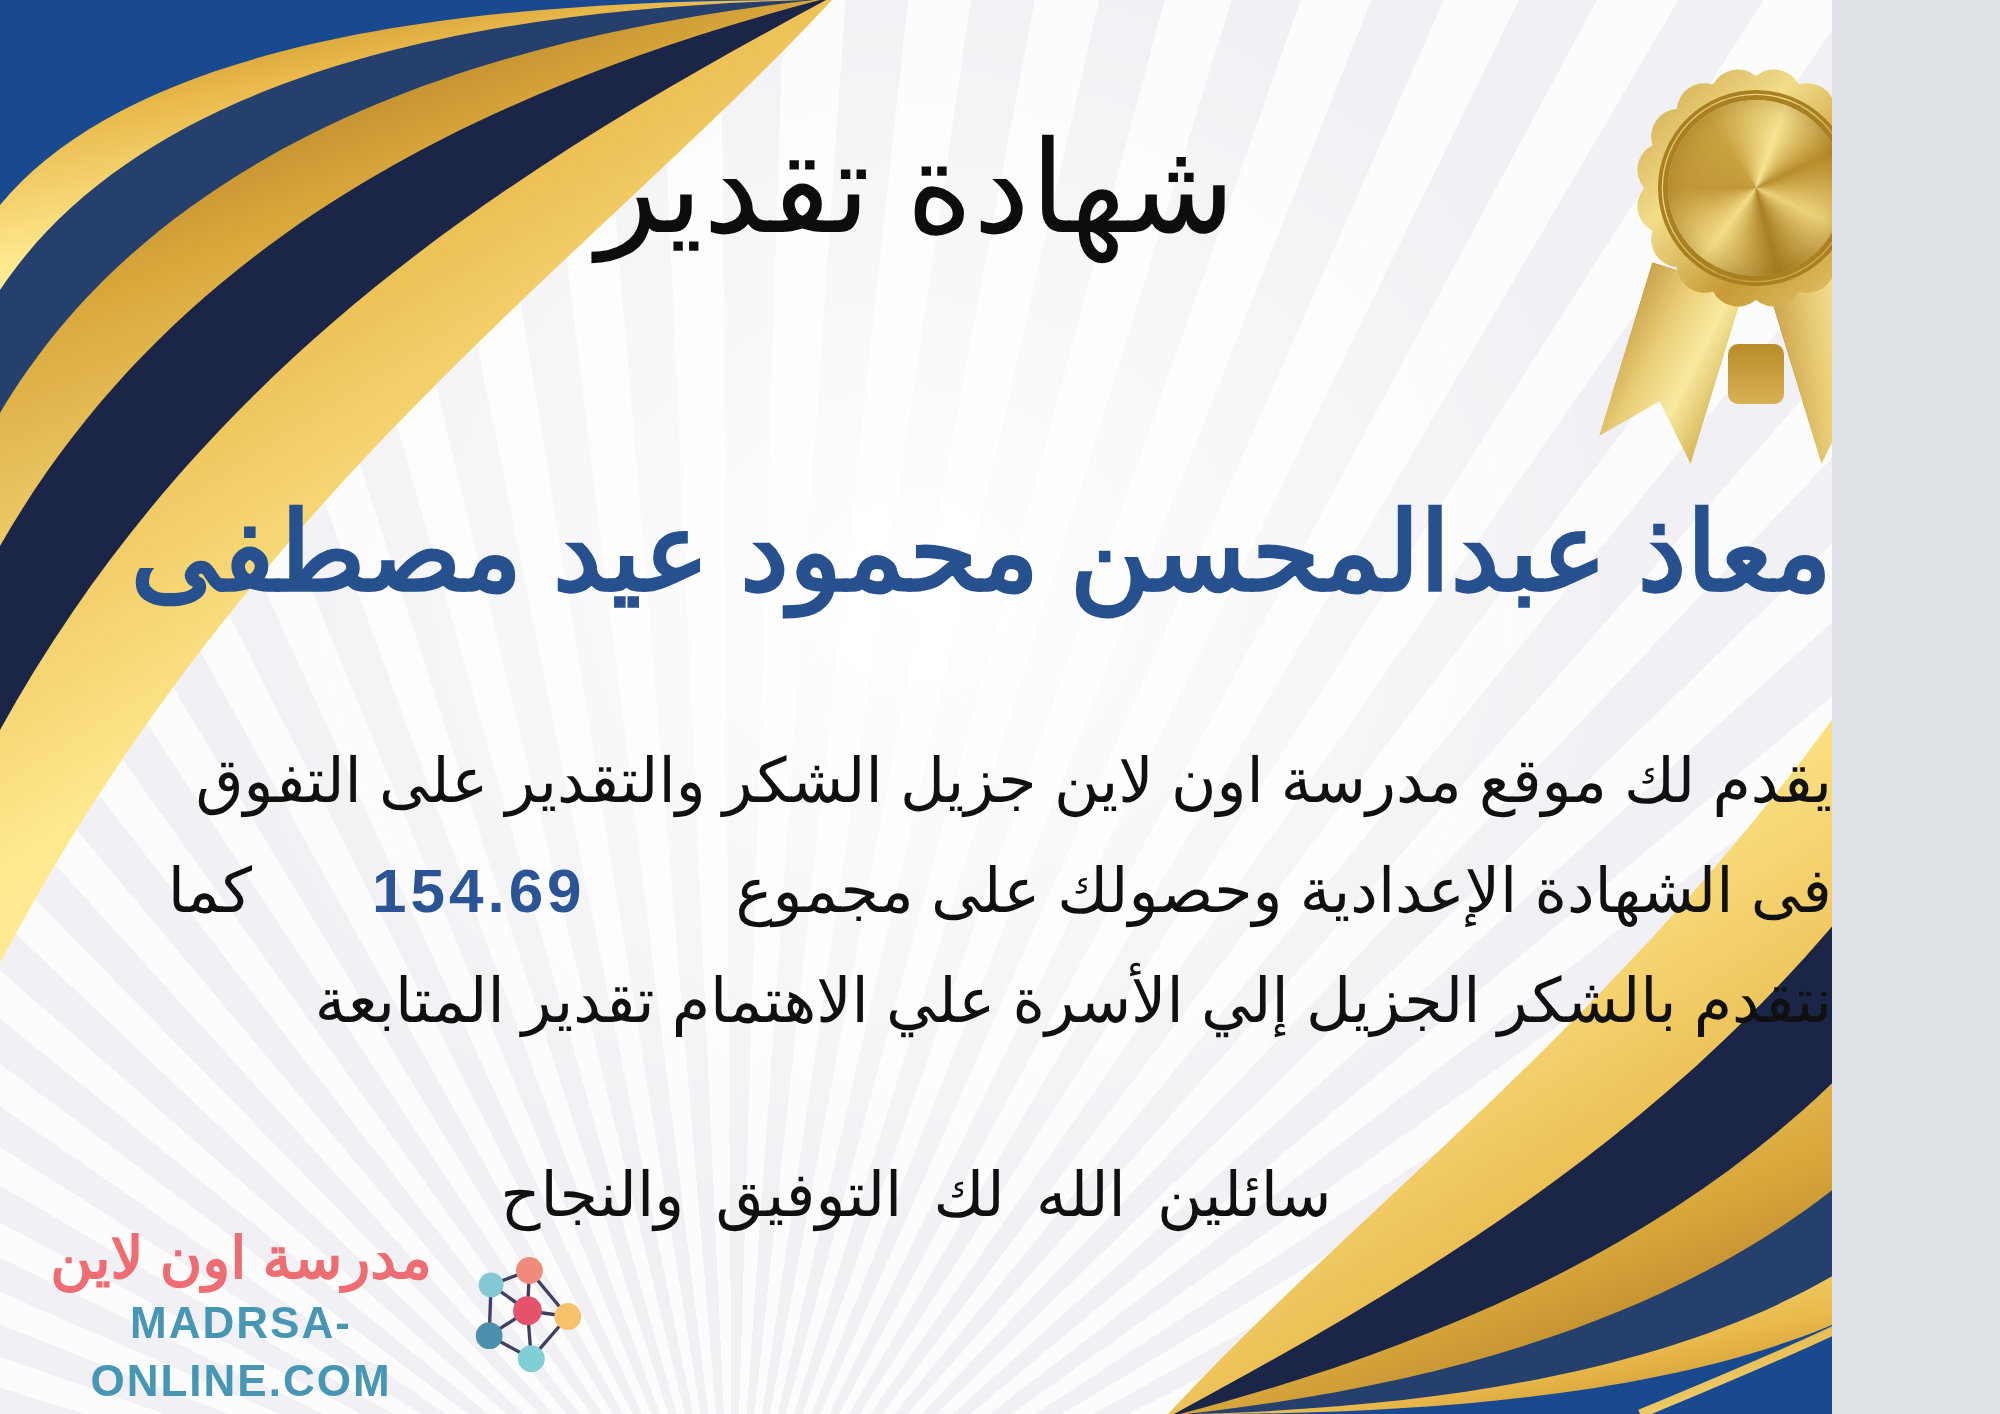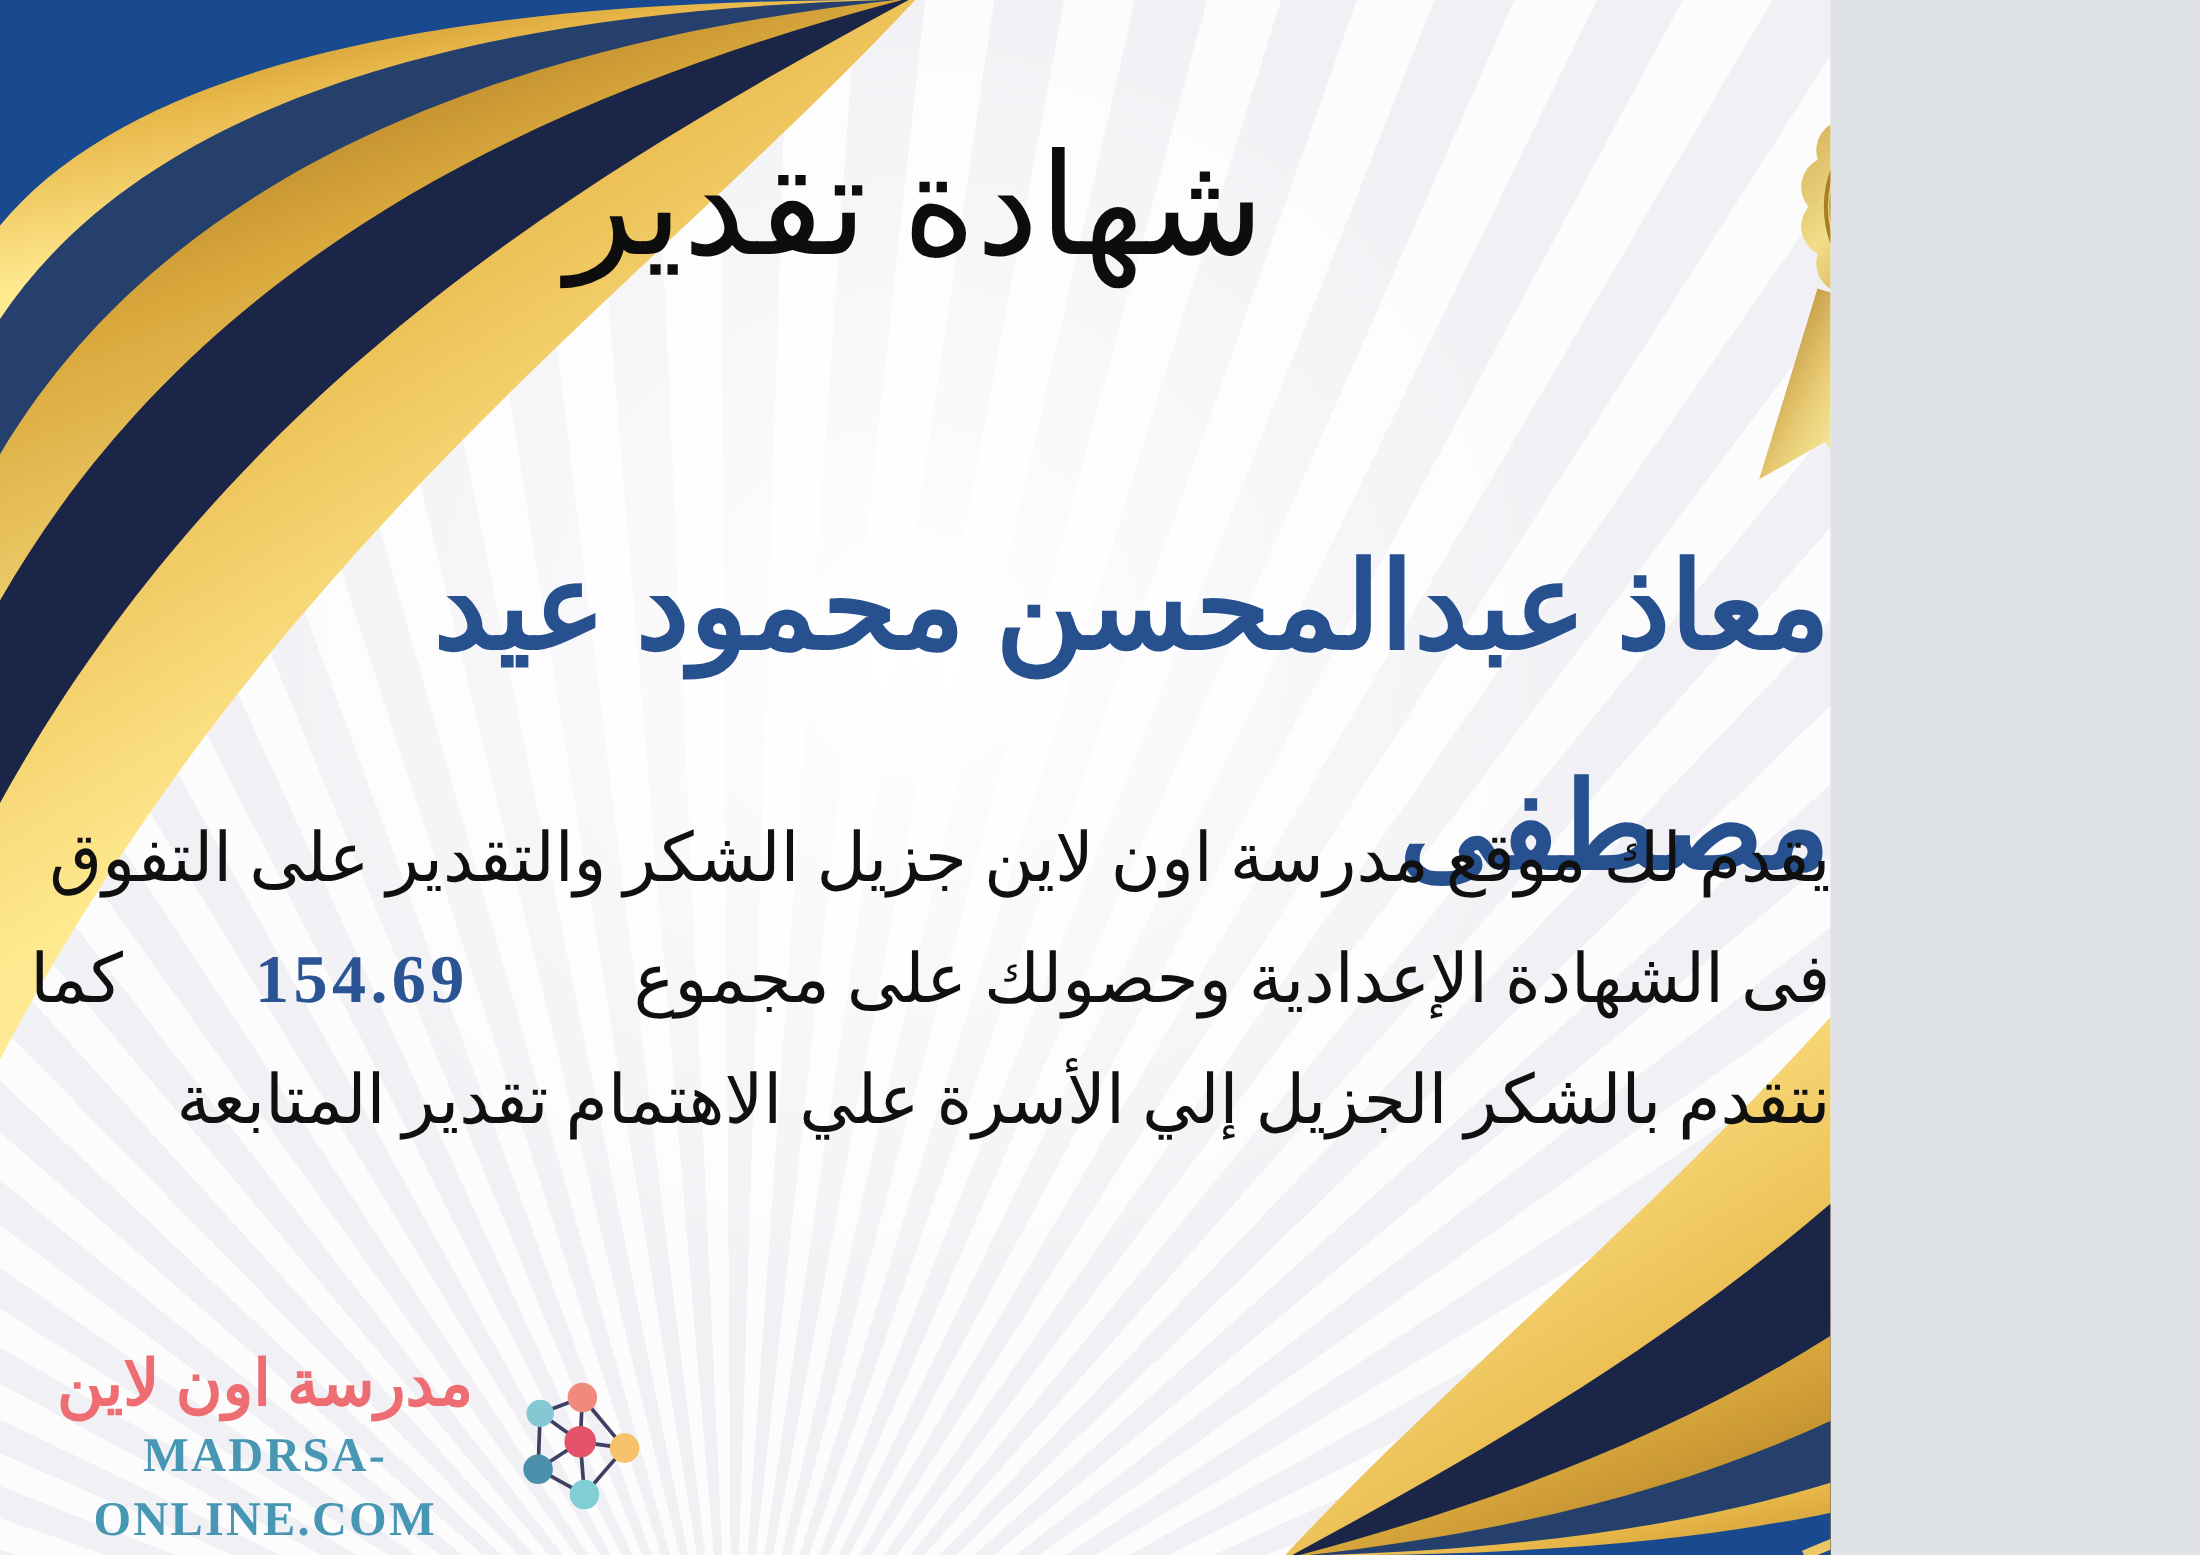--- a/index.html
+++ b/index.html
@@ -1,18 +1,18 @@
 <!DOCTYPE html>
 <html lang="ar"><head>
 <meta charset="utf-8">
 <style>
   html,body{margin:0;padding:0;background:#dfe3e8;}
   .stage{
-    position:relative;width:1664px;height:1414px;overflow:hidden;
-    font-family:Liberation Serif, serif;
+    position:relative;width:1832px;height:1414px;overflow:hidden;
+    font-family:Liberation Sans, sans-serif;
     background:
       radial-gradient(ellipse at 50% 42%, #ffffff 0%, rgba(255,255,255,0) 55%),
       repeating-conic-gradient(from 243deg at 40% 114%, #fcfcfd 0deg 2.2deg, #f1f1f5 2.2deg 4.4deg);
   }
   svg.decor{position:absolute;left:0;top:0;pointer-events:none;}
 
   
   .title{
     position:absolute;top:78px;left:0;width:100%;text-align:center;
     font-size:128px;line-height:220px;color:#0d0d0d;letter-spacing:1px;
@@ -130,20 +130,21 @@
   <div class="name" dir="rtl">معاذ عبدالمحسن محمود عيد مصطفى</div>
 
   <div class="body-text">
     <div class="body-line" dir="rtl">يقدم لك موقع مدرسة اون لاين جزيل الشكر والتقدير على التفوق</div>
     <div class="body-line" dir="rtl">
       <span>فى الشهادة الإعدادية وحصولك على مجموع</span><span class="score">154.69</span><span>كما</span>
     </div>
     <div class="body-line" dir="rtl">نتقدم بالشكر الجزيل إلي الأسرة علي الاهتمام تقدير المتابعة</div>
   </div>
 
+  <div class="closing" dir="rtl">سائلين الله لك التوفيق والنجاح</div>
 
   <div class="logo">
     <div class="logo-text">
       <div class="logo-ar" dir="rtl">مدرسة اون لاين</div>
       <div class="logo-en">MADRSA-ONLINE.COM</div>
     </div>
     <svg width="115" height="130" viewBox="0 0 120 135" aria-hidden="true">
       <g stroke="#3d3f63" stroke-width="3.5">
         <line x1="62" y1="20" x2="22" y2="35"></line>
         <line x1="62" y1="20" x2="60" y2="62"></line>

